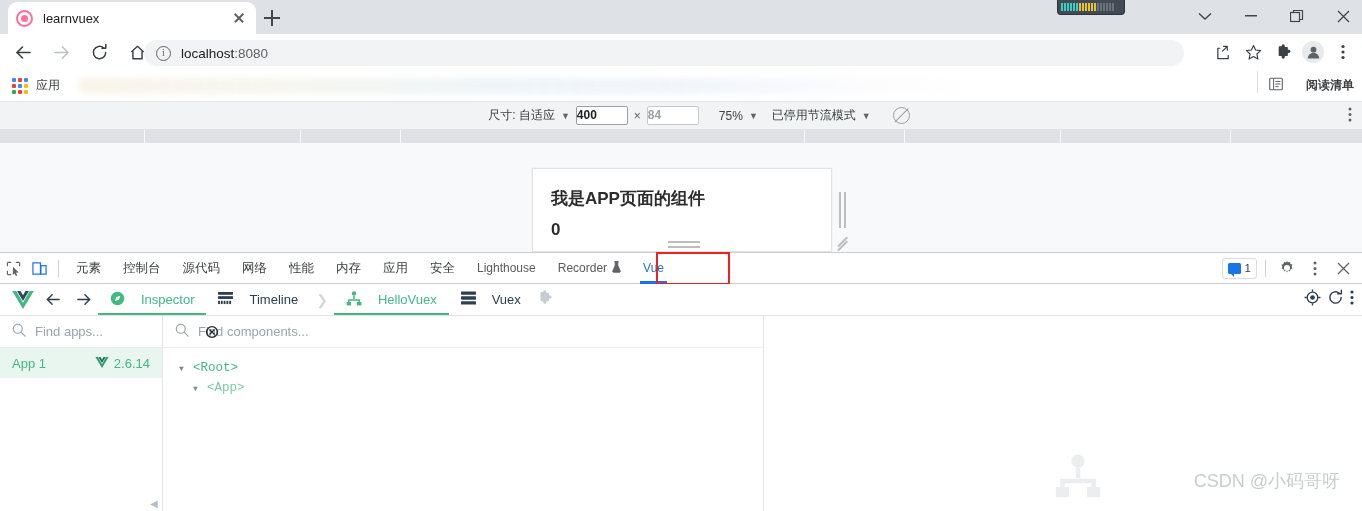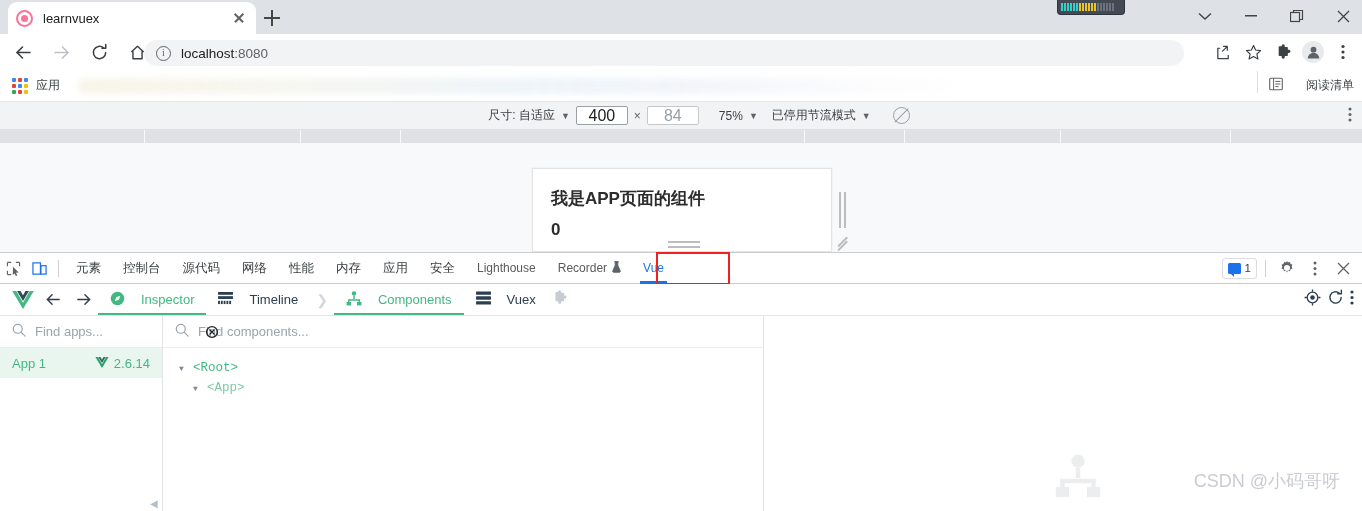--- a/index.html
+++ b/index.html
@@ -122,40 +122,40 @@
   .blurbar {
     margin-left: 18px; width: 900px; height: 16px; border-radius: 8px;
     background: linear-gradient(90deg,
       rgba(248,244,232,.95) 0%, rgba(246,246,238,.9) 22%,
       rgba(236,243,248,.9) 48%, rgba(240,244,250,.85) 70%,
       rgba(250,250,252,.6) 88%, rgba(255,255,255,0) 100%);
     filter: blur(3px);
   }
   .reading {
     position: absolute; right: 8px; display: flex; align-items: center;
-    font-size: 12px; color: #3c4043; gap: 23px;
+    font-size: 12px; color: #3c4043; gap: 23px; font-weight: bold;
   }
   .reading::before {
     content: ""; position: absolute; left: -12px; top: -6px;
     width: 1px; height: 22px; background: #dadce0;
   }
 
   
   .devbar {
     position: absolute; left: 0; top: 102px; width: 1362px; height: 28px;
     background: #f1f3f4; border-bottom: 1px solid #e0e0e0;
     display: flex; align-items: center; justify-content: center;
     font-size: 12px; color: #3c4043; gap: 0; padding-left: 36px;
   }
   .devbar .grp { display: flex; align-items: center; gap: 6px; }
   .caret { font-size: 9px; color: #5f6368; }
   .dim-input {
     width: 52px; height: 19px; border: 1px solid #9aa0a6; background: #fff;
-    text-align: center; font-size: 16px; color: #202124; line-height: 17px;
-    border-radius: 2px; margin: 0 6px;
+    font-size: 12px; color: #202124; line-height: 17px;
+    border-radius: 2px; margin: 0 6px; font-weight: bold;
   }
   .dim-input.muted { color: #9aa0a6; border-color: #c6c9cc; }
   .times { color: #5f6368; font-size: 12px; }
   .nothrottle {
     width: 17px; height: 17px; border: 1.4px solid #9aa0a6; border-radius: 50%;
     position: relative; display: inline-block;
   }
   .nothrottle::after {
     content: ""; position: absolute; left: 7px; top: -2px;
     width: 1.4px; height: 19px; background: #9aa0a6; transform: rotate(45deg);
@@ -624,21 +624,21 @@
     <span class="vchev">❯</span>
     <div class="vtab active">
       <span>
         <svg width="16" height="15" viewBox="0 0 16 15">
             <circle cx="8" cy="2.4" r="2.2" fill="#42b883"></circle>
             <path d="M8 4.6 V8 M2.8 11 V9 H13.2 V11" stroke="#42b883" stroke-width="1.5" fill="none"></path>
             <rect x="0.6" y="11" width="4.4" height="3.4" fill="#42b883"></rect>
             <rect x="11" y="11" width="4.4" height="3.4" fill="#42b883"></rect>
           </svg>
       </span>
-      <span>Components</span>
+      <span>HelloVuex</span>
     </div>
     <div class="vtab">
       <span>
         <svg width="15" height="14" viewBox="0 0 16 15">
             <rect x="0" y="0.5" width="16" height="3.6" rx="0.6" fill="#2c3e50"></rect>
             <rect x="0" y="5.7" width="16" height="3.6" rx="0.6" fill="#2c3e50"></rect>
             <rect x="0" y="10.9" width="16" height="3.6" rx="0.6" fill="#2c3e50"></rect>
           </svg>
       </span>
       <span>Vuex</span>

